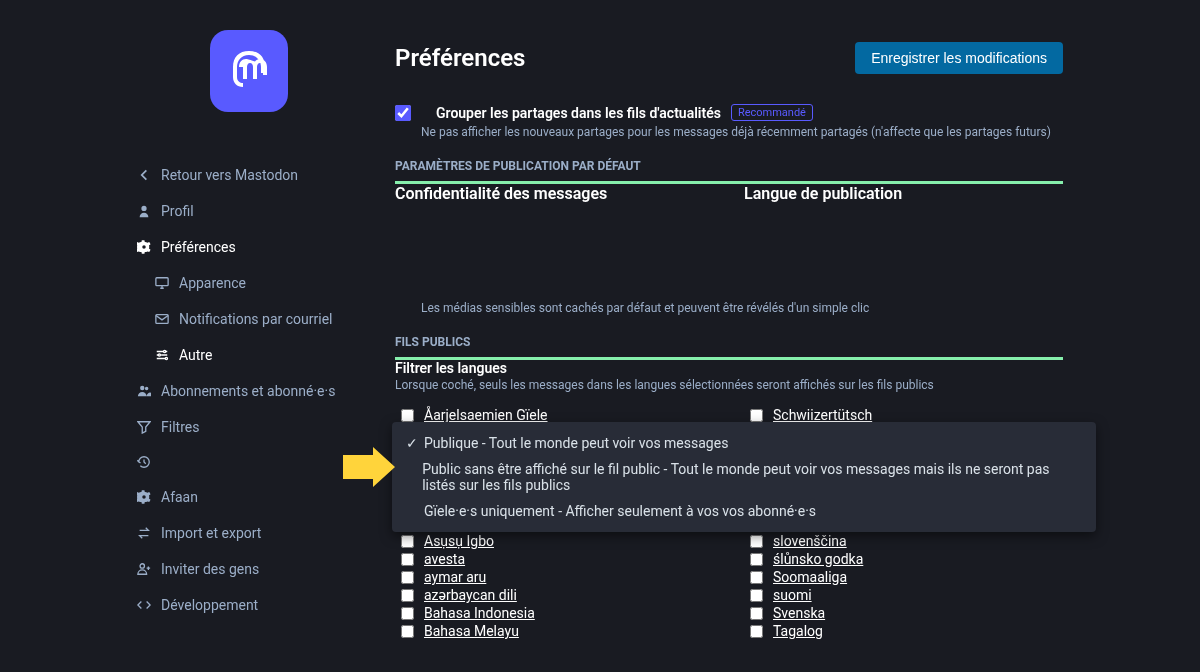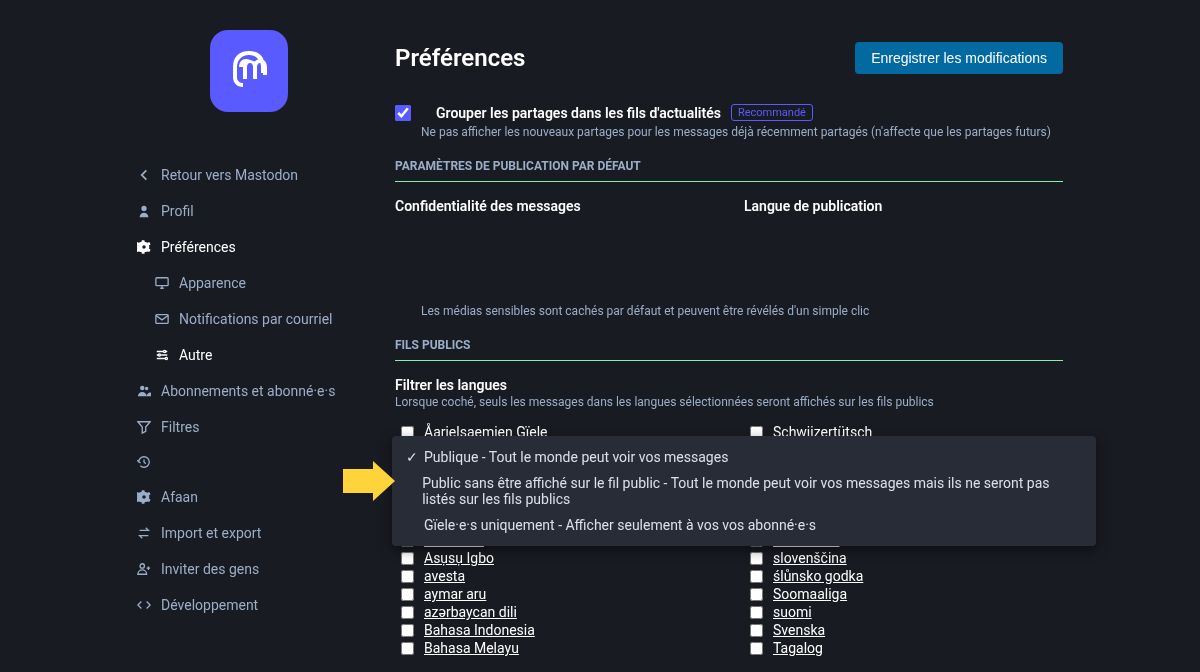--- a/index.html
+++ b/index.html
@@ -73,28 +73,27 @@
   font-size: 11px;
   padding: 1px 6px;
   border-radius: 3px;
 }
 .help { color: #9baec8; font-size: 12px; margin-left: 26px; margin-bottom: 20px; }
 .section-heading {
   color: #9baec8;
   font-size: 12px;
   font-weight: 700;
   text-transform: uppercase;
-  border-bottom: 1px solid #86efac;
+  border-bottom: 3px solid #86efac;
   padding-bottom: 8px;
-  margin-bottom: 16px;
   margin-right: 137px;
 }
 .form-row { display: flex; gap: 30px; margin-right: 137px; margin-bottom: 8px; }
 .form-col { flex: 1; }
-.form-label { color: #fff; font-weight: 600; font-size: 14px; margin-bottom: 4px; display: block; }
+.form-label { color: #fff; font-weight: 600; font-size: 16px; margin-bottom: 12px; display: block; }
 .dropdown-open {
   position: absolute;
   left: -3px;
   top: 238px;
   background: #282c37;
   border-radius: 4px;
   padding: 8px 0;
   width: 704px;
   box-shadow: 0 4px 12px rgba(0,0,0,0.5);
   z-index: 10;

